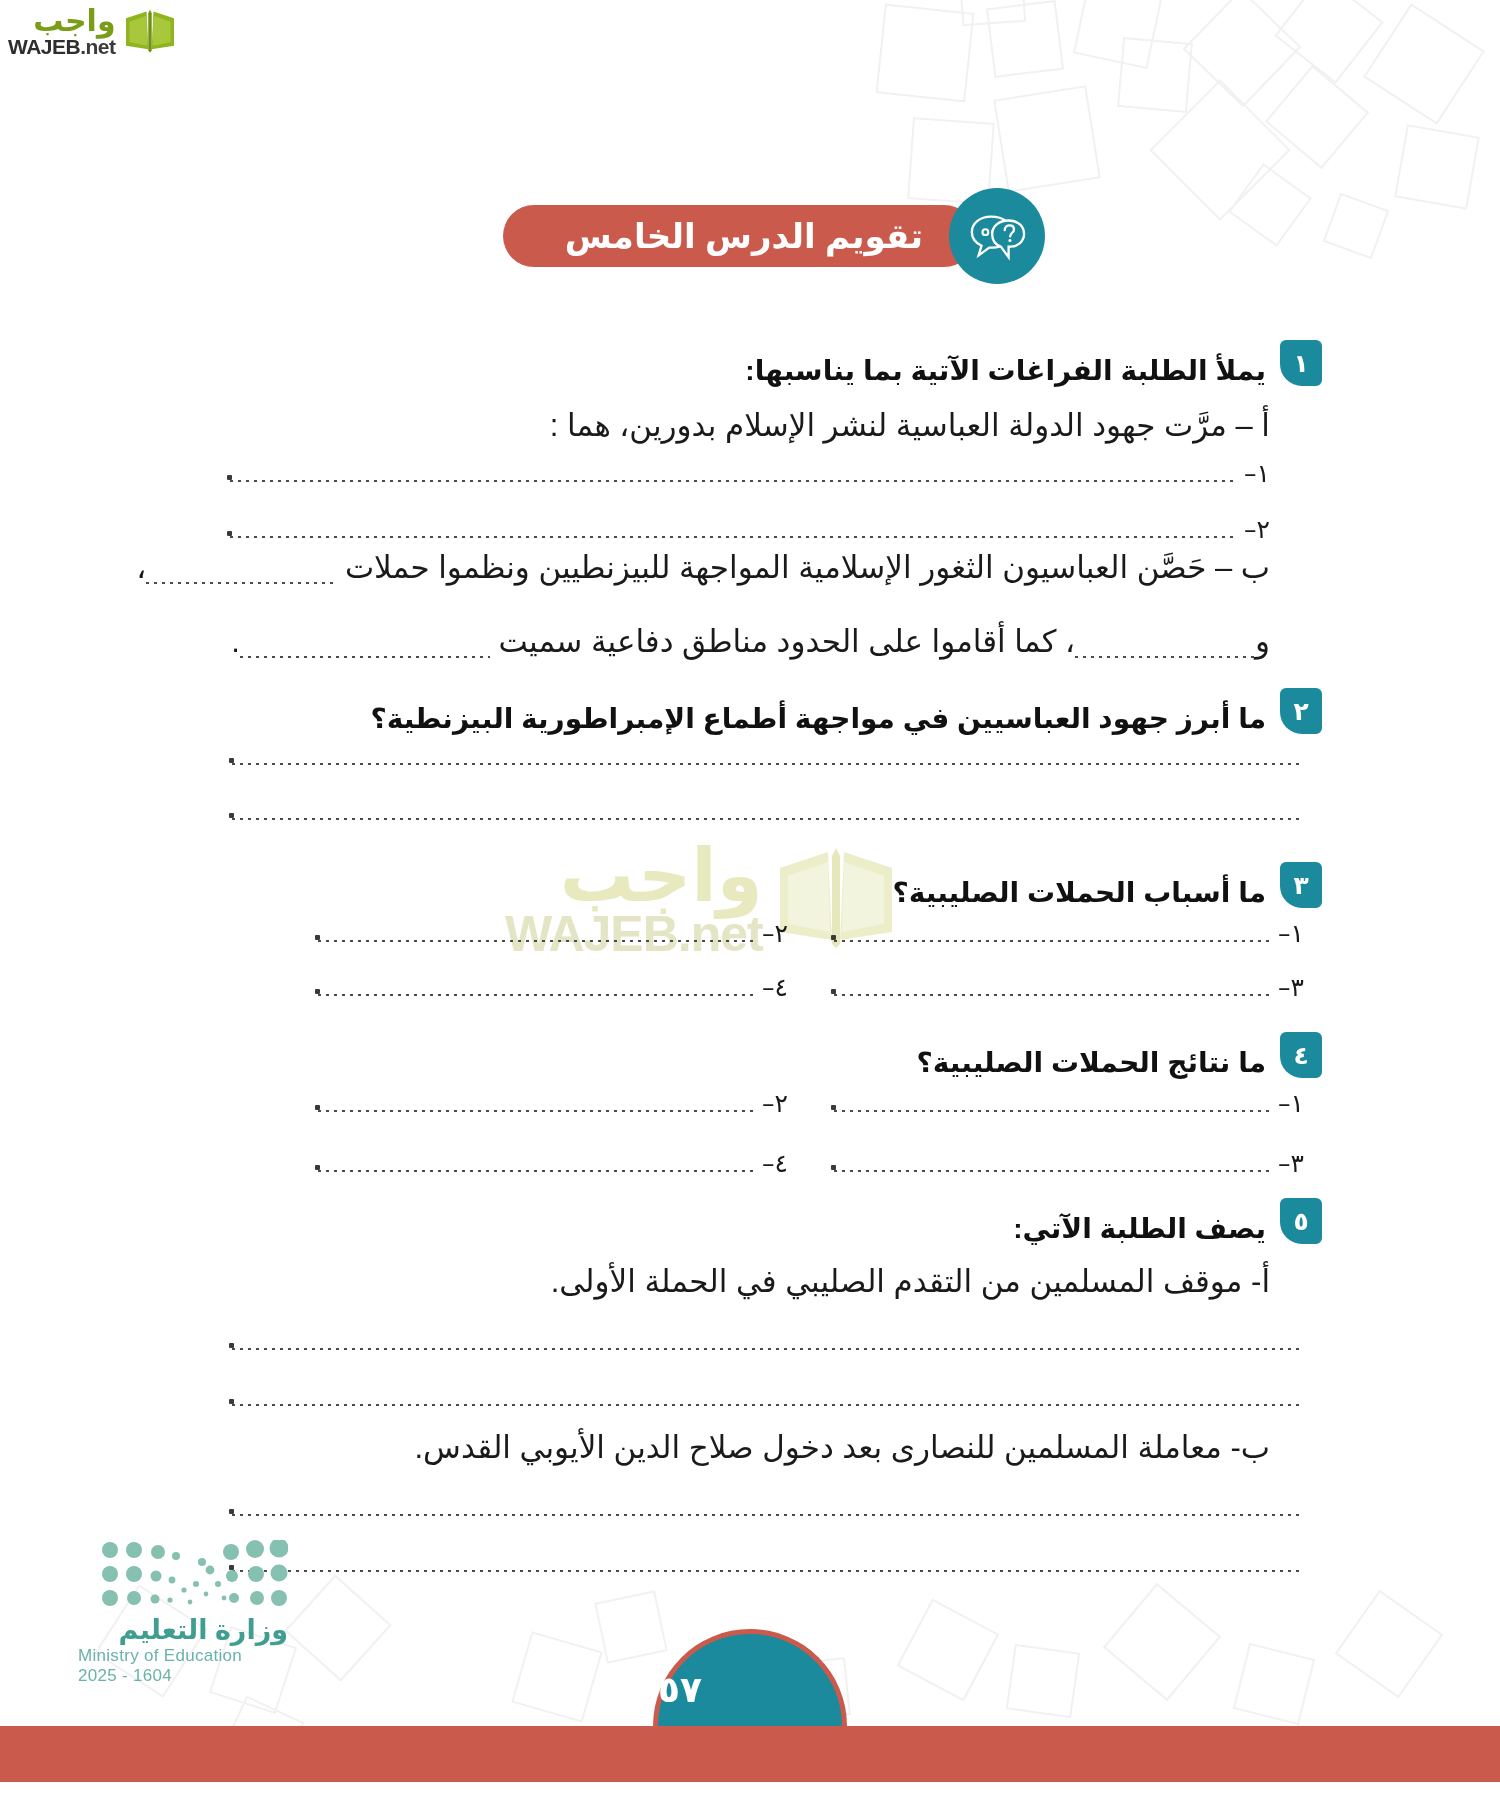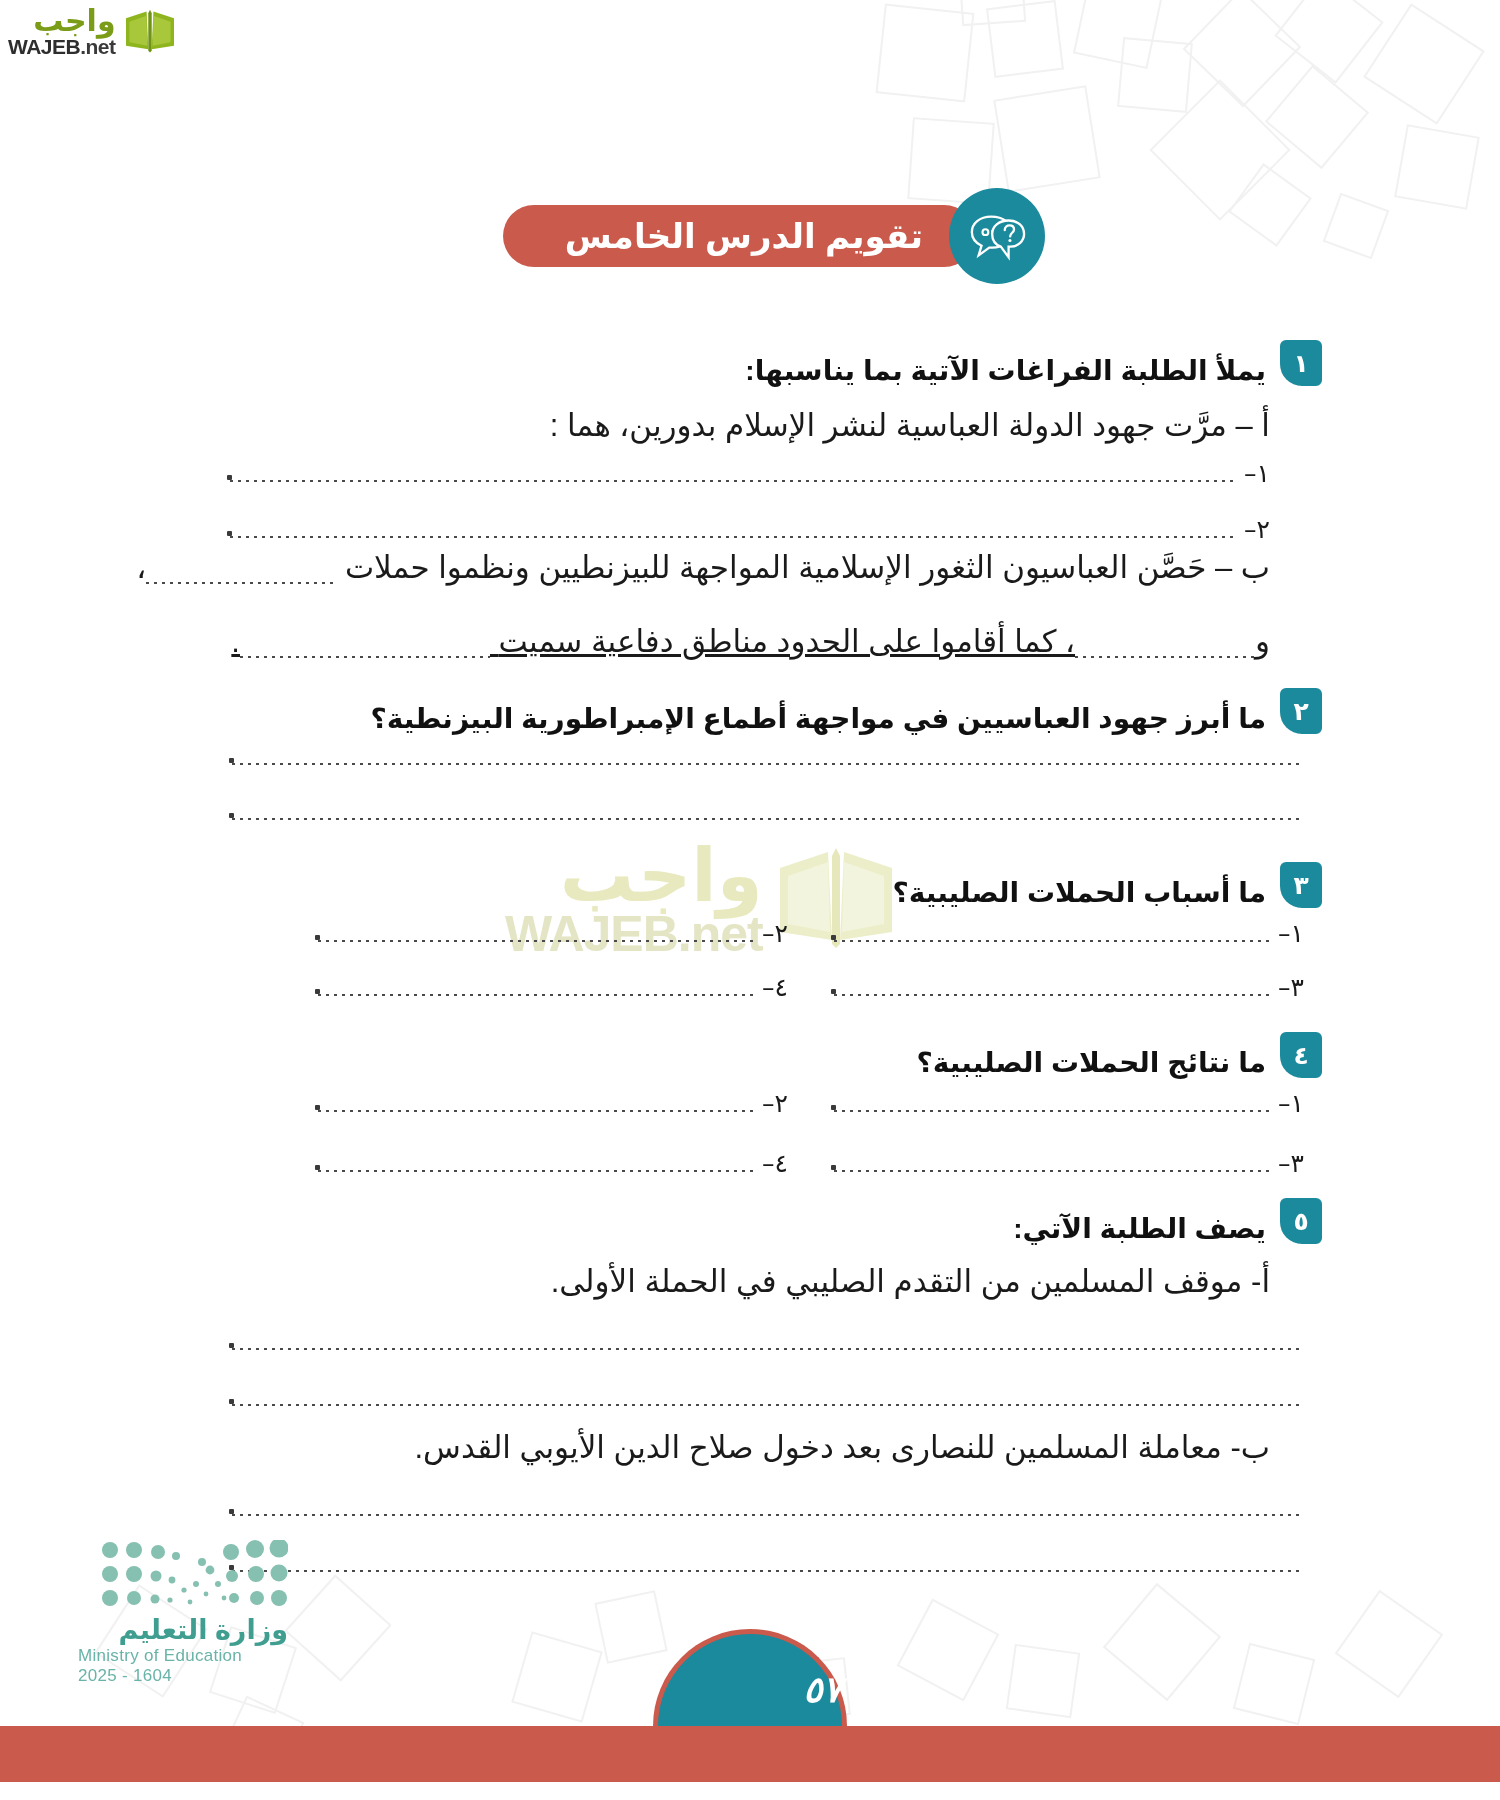--- a/index.html
+++ b/index.html
@@ -90,22 +90,22 @@
   .moe-ar{font-size:27px;color:#3f9e90;letter-spacing:2px;direction:rtl;margin-top:4px;font-weight:600;}
   .moe-en{font-size:17px;color:#69b3a8;letter-spacing:0.3px;direction:ltr;}
   .moe-yr{font-size:17px;color:#69b3a8;letter-spacing:0.3px;direction:ltr;}
 
   
   .footer-bar{position:absolute;left:0;bottom:18px;width:1500px;height:56px;background:#ca5a4b;z-index:3;}
   .page-tab{
     position:absolute;left:653px;bottom:74px;width:194px;height:97px;
     background:#1a8a9c;border:5px solid #ca5a4b;border-bottom:none;
     border-radius:97px 97px 0 0;box-sizing:border-box;
-    display:flex;align-items:center;justify-content:flex-start;
-    padding-top:18px;z-index:4;font-style:italic;
+    display:flex;align-items:center;justify-content:flex-end;
+    padding-top:18px;z-index:4;
   }
   .page-num{color:#ffffff;font-size:36px;font-weight:bold;font-family:"DejaVu Sans",sans-serif;}
 </style>
 </head>
 <body>
 
 <div class="deco-layer">
 
   <div class="deco-sq" style="left:880px;top:8px;width:86px;height:86px;transform:rotate(6deg);"></div>
   <div class="deco-sq" style="left:990px;top:4px;width:66px;height:66px;transform:rotate(-7deg);"></div>
@@ -200,21 +200,21 @@
   </div>
   <div class="dline" style="right:230px;top:518px;width:1040px;">
     <span class="dnum">٢–</span>
     <span class="ddots"></span>
   </div>
 
   <div class="ptext" style="right:230px;top:548px;width:1052px;white-space:nowrap;">
     <span>ب – حَصَّن العباسيون الثغور الإسلامية المواجهة للبيزنطيين ونظموا حملات</span>
     <span class="blank" style="min-width:190px;"></span><span>،</span>
   </div>
-  <div class="ptext" style="right:230px;top:622px;width:1052px;white-space:nowrap;text-decoration:underline;">
+  <div class="ptext" style="right:230px;top:622px;width:1052px;white-space:nowrap;">
     <span>و</span><span class="blank" style="min-width:180px;"></span><span>،  كما أقاموا على الحدود مناطق دفاعية سميت</span>
     <span class="blank" style="min-width:250px;"></span><span>.</span>
   </div>
 
   <div class="qrow" style="right:178px;top:688px;">
     <span class="badge">٢</span>
     <span class="qtext">ما أبرز جهود العباسيين في مواجهة أطماع الإمبراطورية البيزنطية؟</span>
   </div>
   <div class="dline" style="right:196px;top:745px;width:1072px;">
     <span class="ddots"></span>

